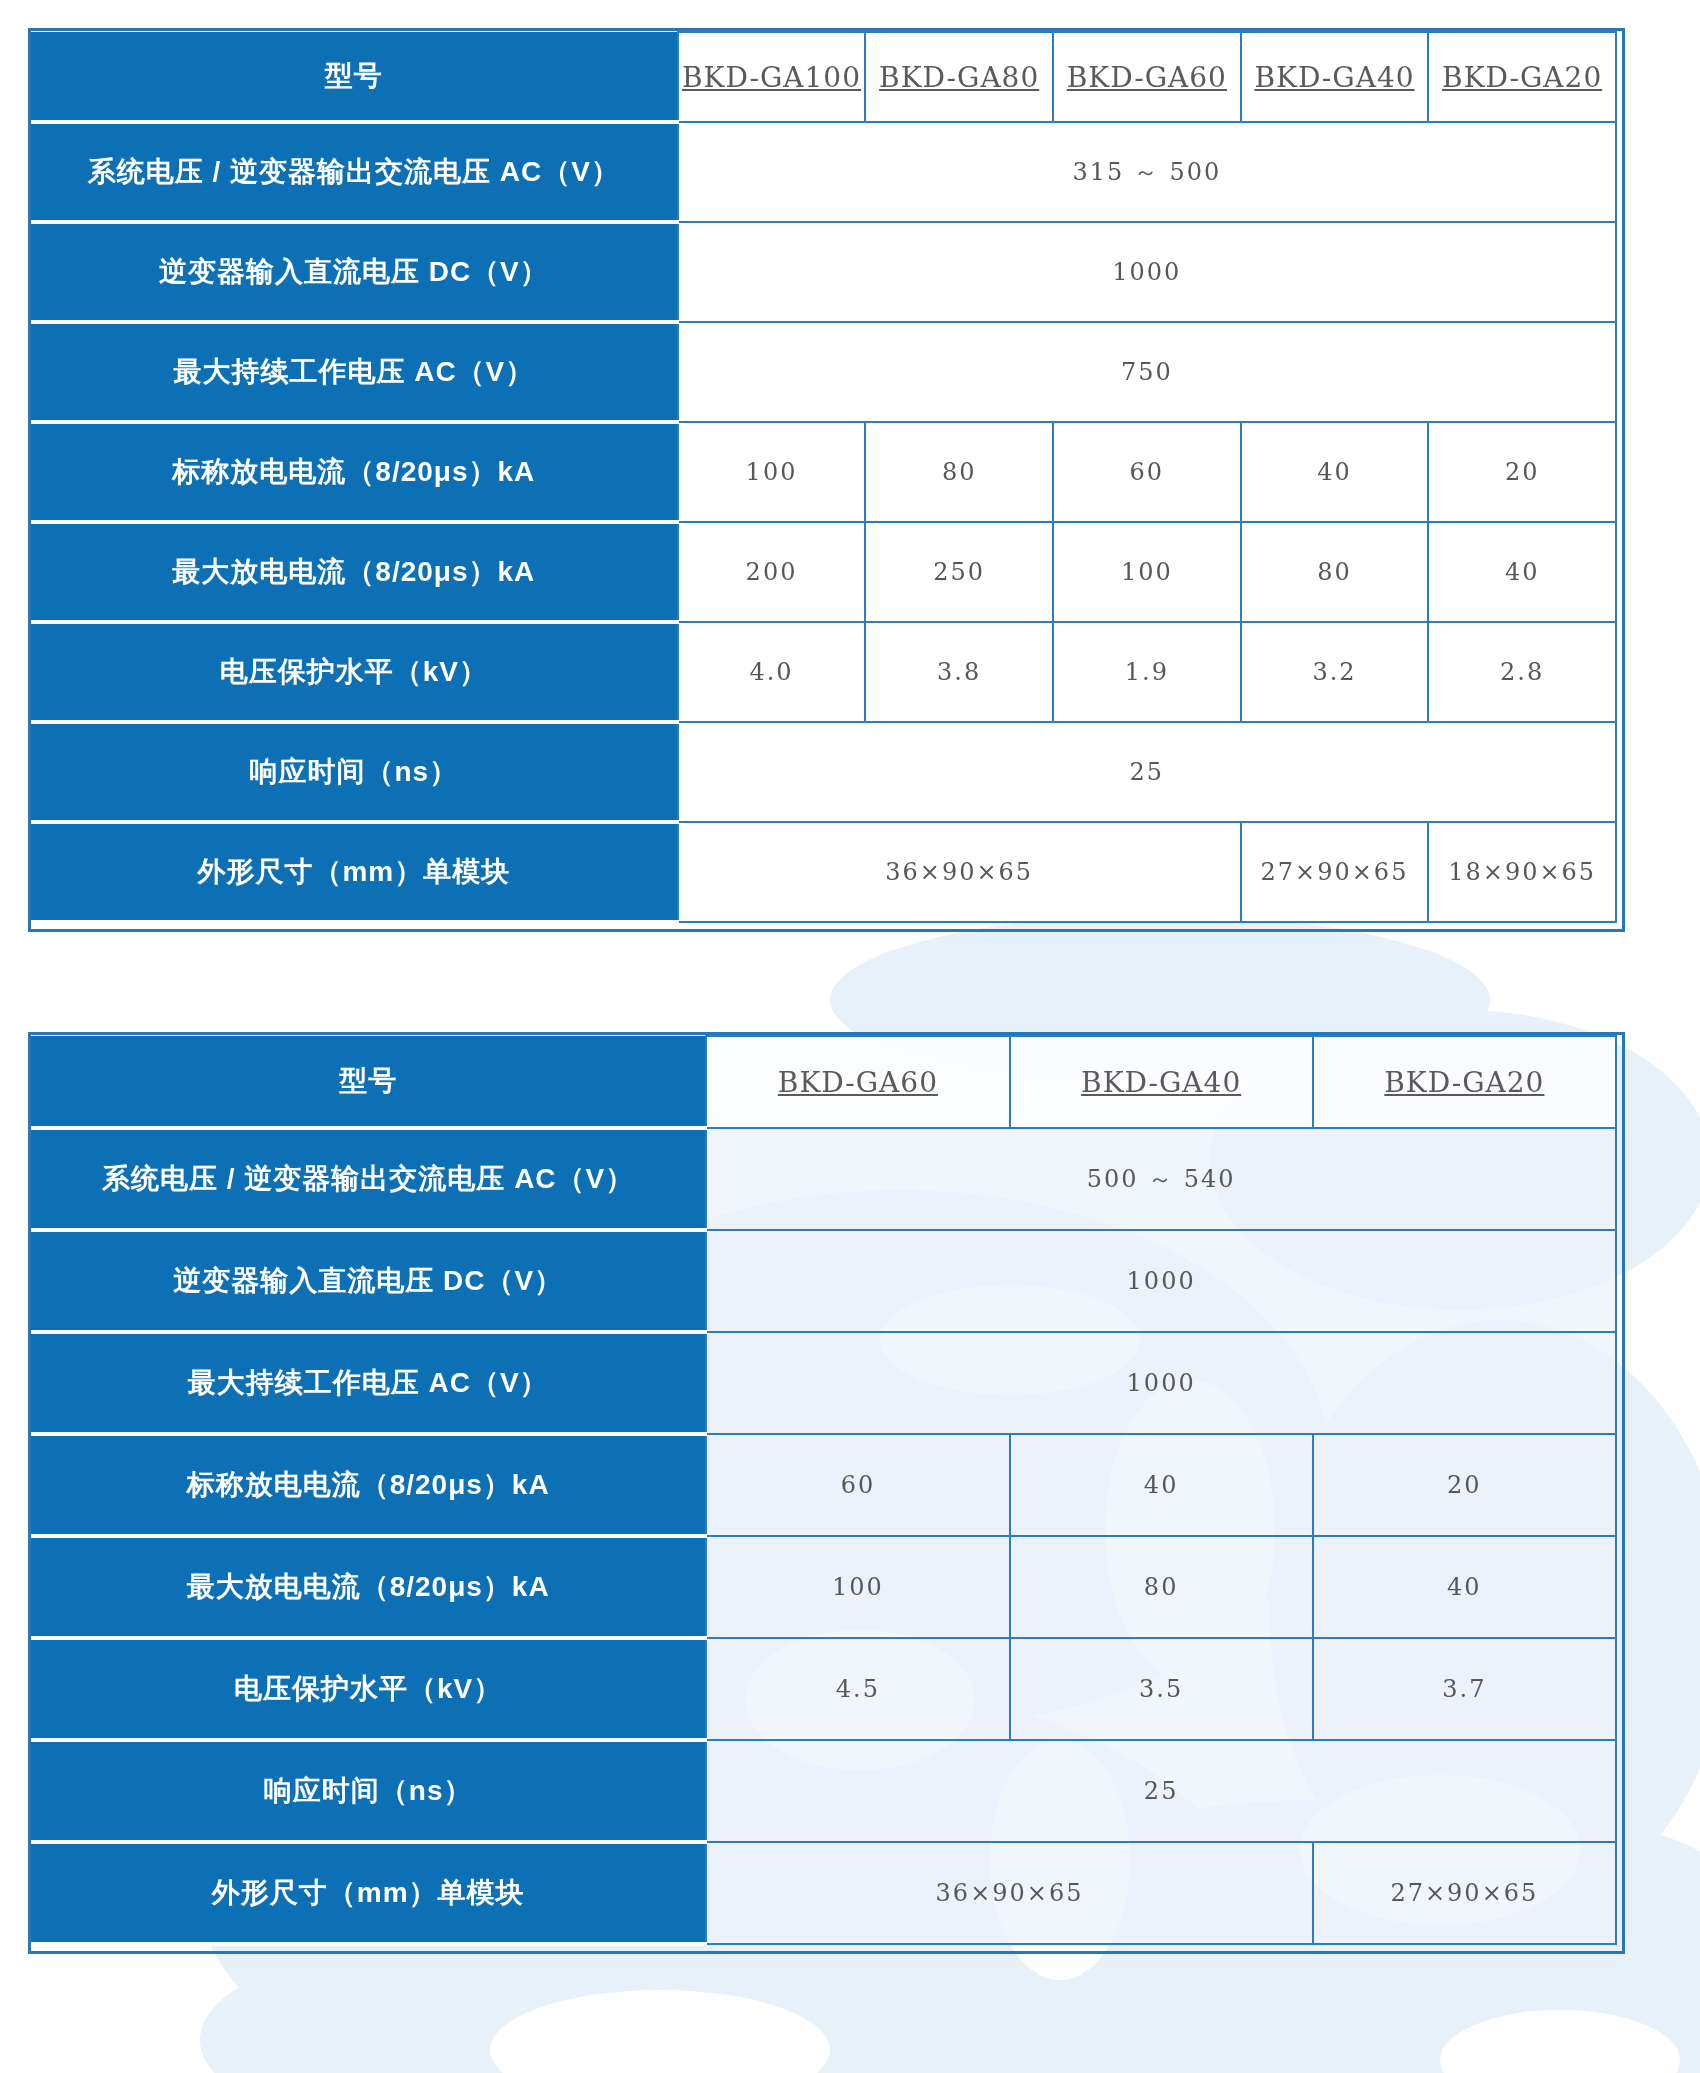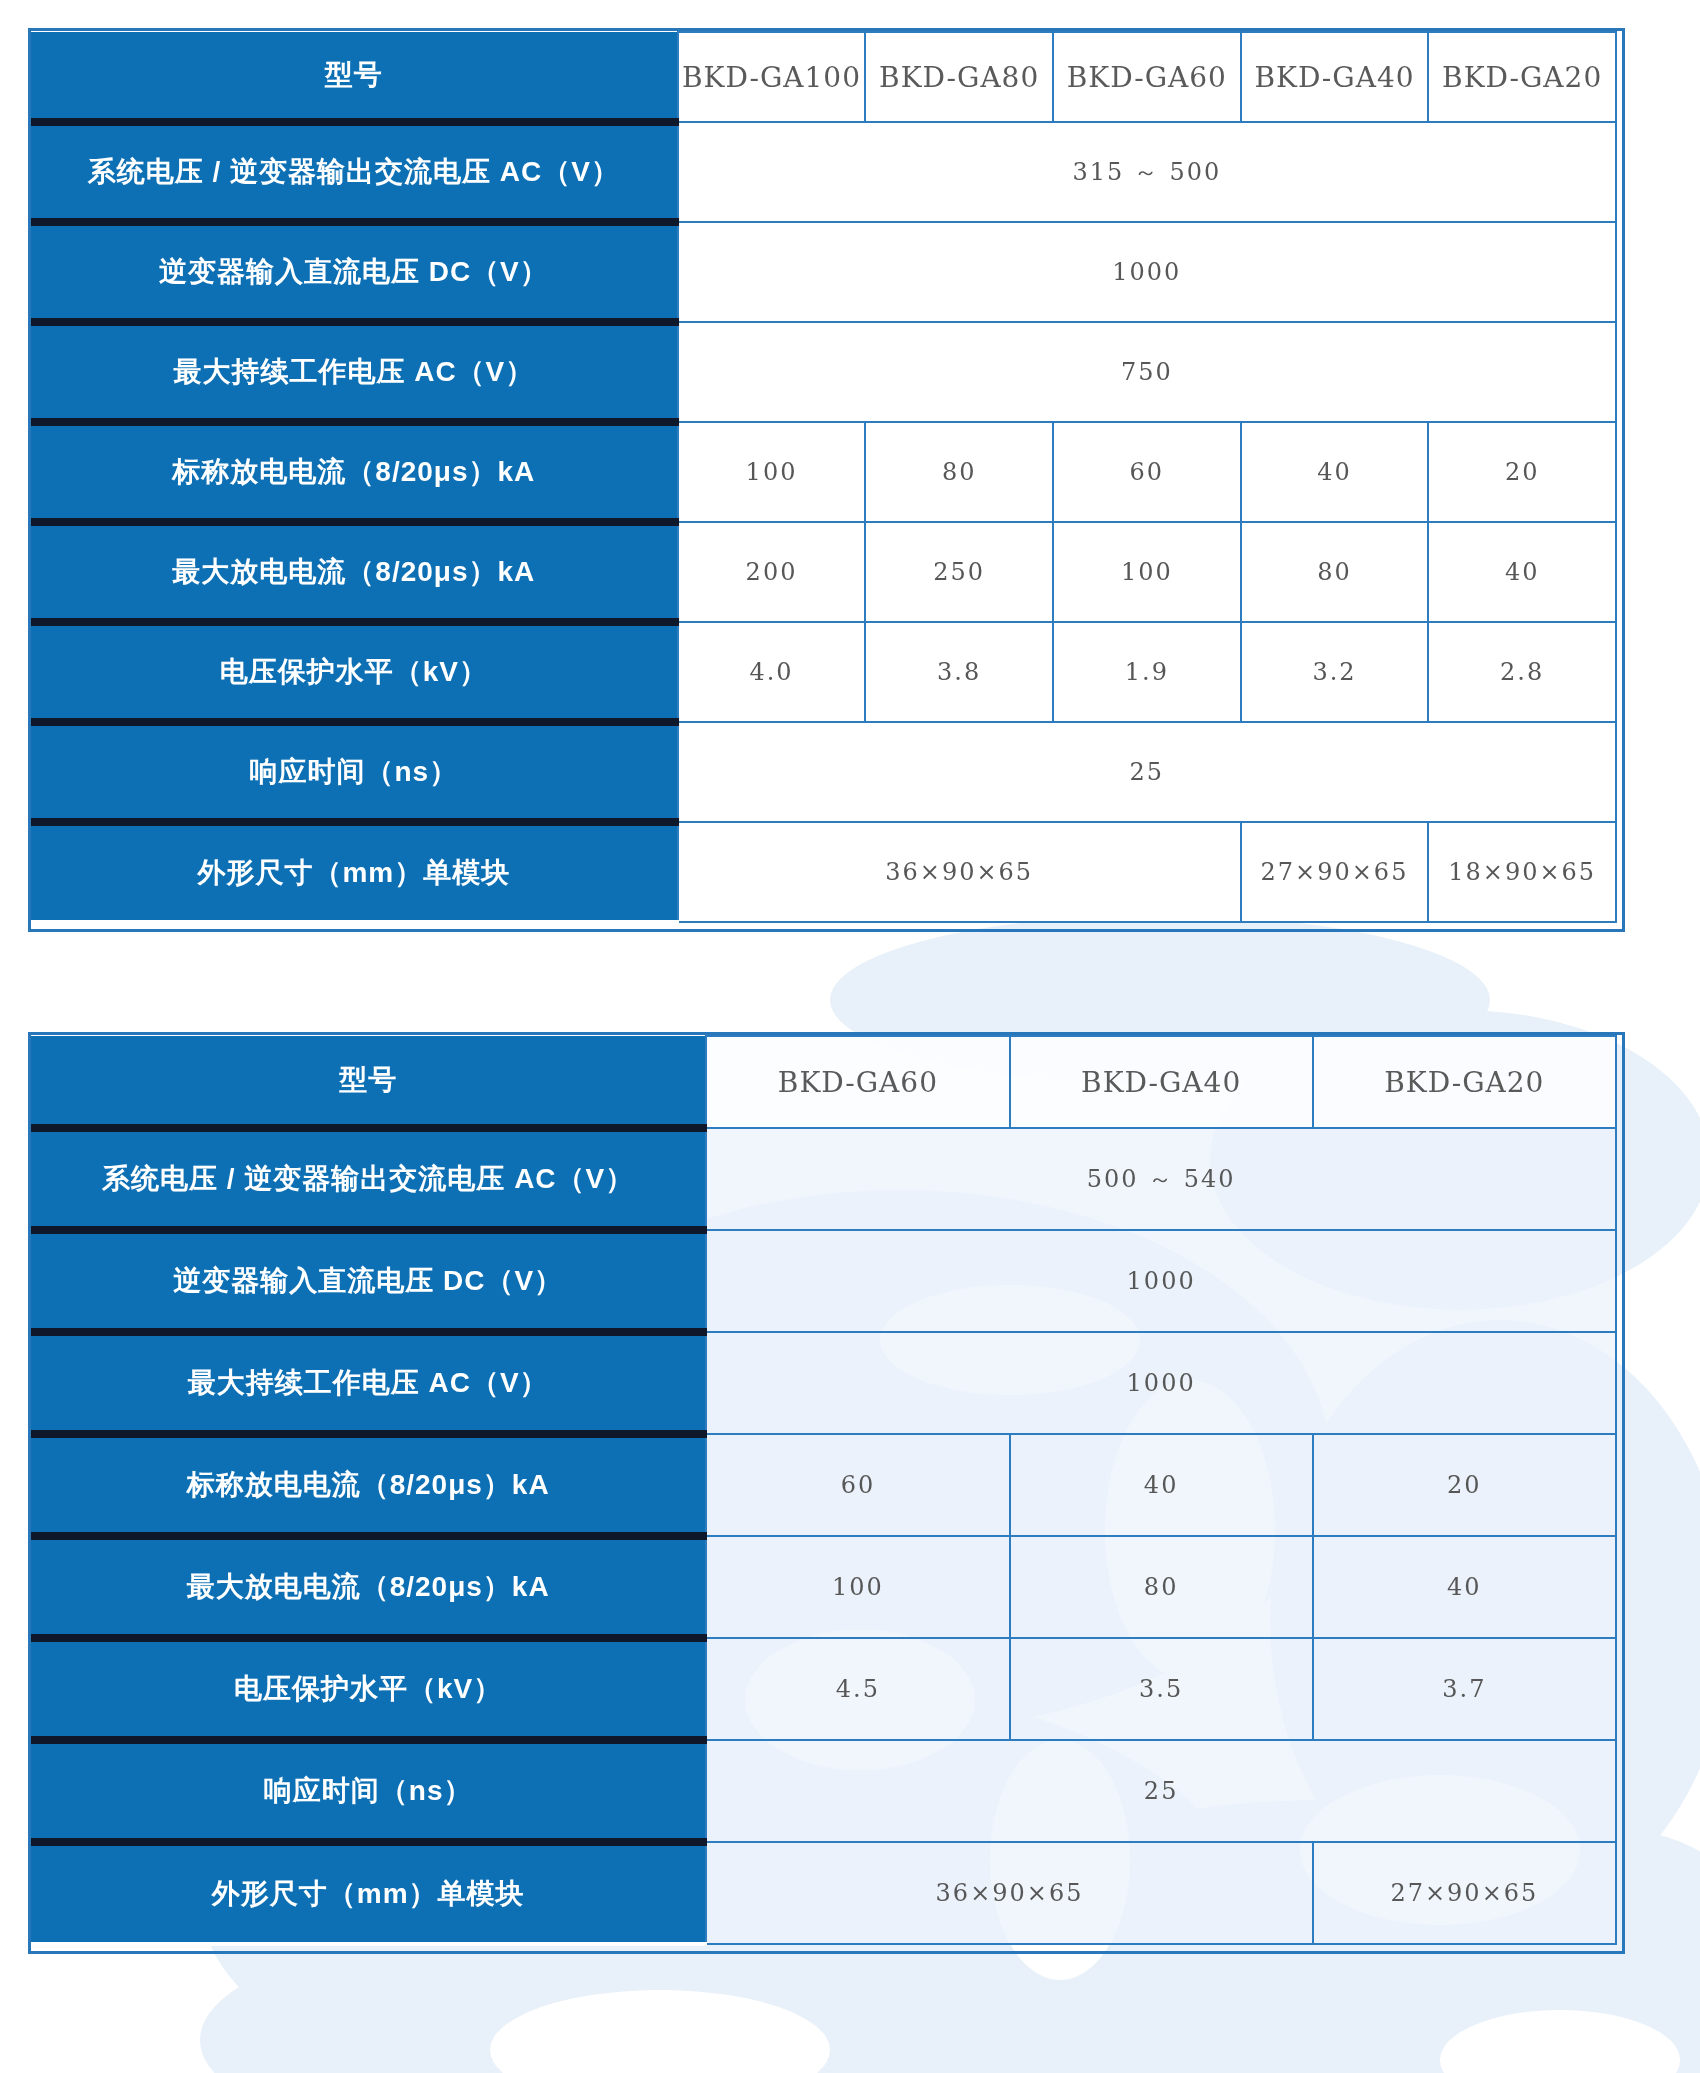--- a/index.html
+++ b/index.html
@@ -47,31 +47,32 @@
   }
   table.spec th.lbl{
     background:#0d70b5;
     color:#ffffff;
     font-family:"Liberation Sans", sans-serif;
     font-weight:bold;
     font-size:28px;
     letter-spacing:1px;
     border-left:none;
     border-right:none;
-    border-top:8px solid #0f172a;
+    border-top:4px solid #0f172a;
     border-bottom:4px solid #ffffff;
   }
   table.spec tr.head th.lbl{ border-top:none; }
   table.spec th.mdl{
     background:#ffffff;
     color:#5a5a5a;
     font-family:"DejaVu Serif","Liberation Serif", serif;
     font-weight:normal;
     font-size:28px;
     letter-spacing:1px;
+    text-decoration:underline;
   }
   table.spec td.val{
     background:#ffffff;
     color:#575757;
     font-family:"DejaVu Serif","Liberation Serif", serif;
     font-size:24px;
     letter-spacing:2px;
   }
   .t2 table.spec th.mdl{ background:rgba(252,253,255,0.92); }
   .t2 table.spec td.val{ background:rgba(236,243,251,0.72); }

